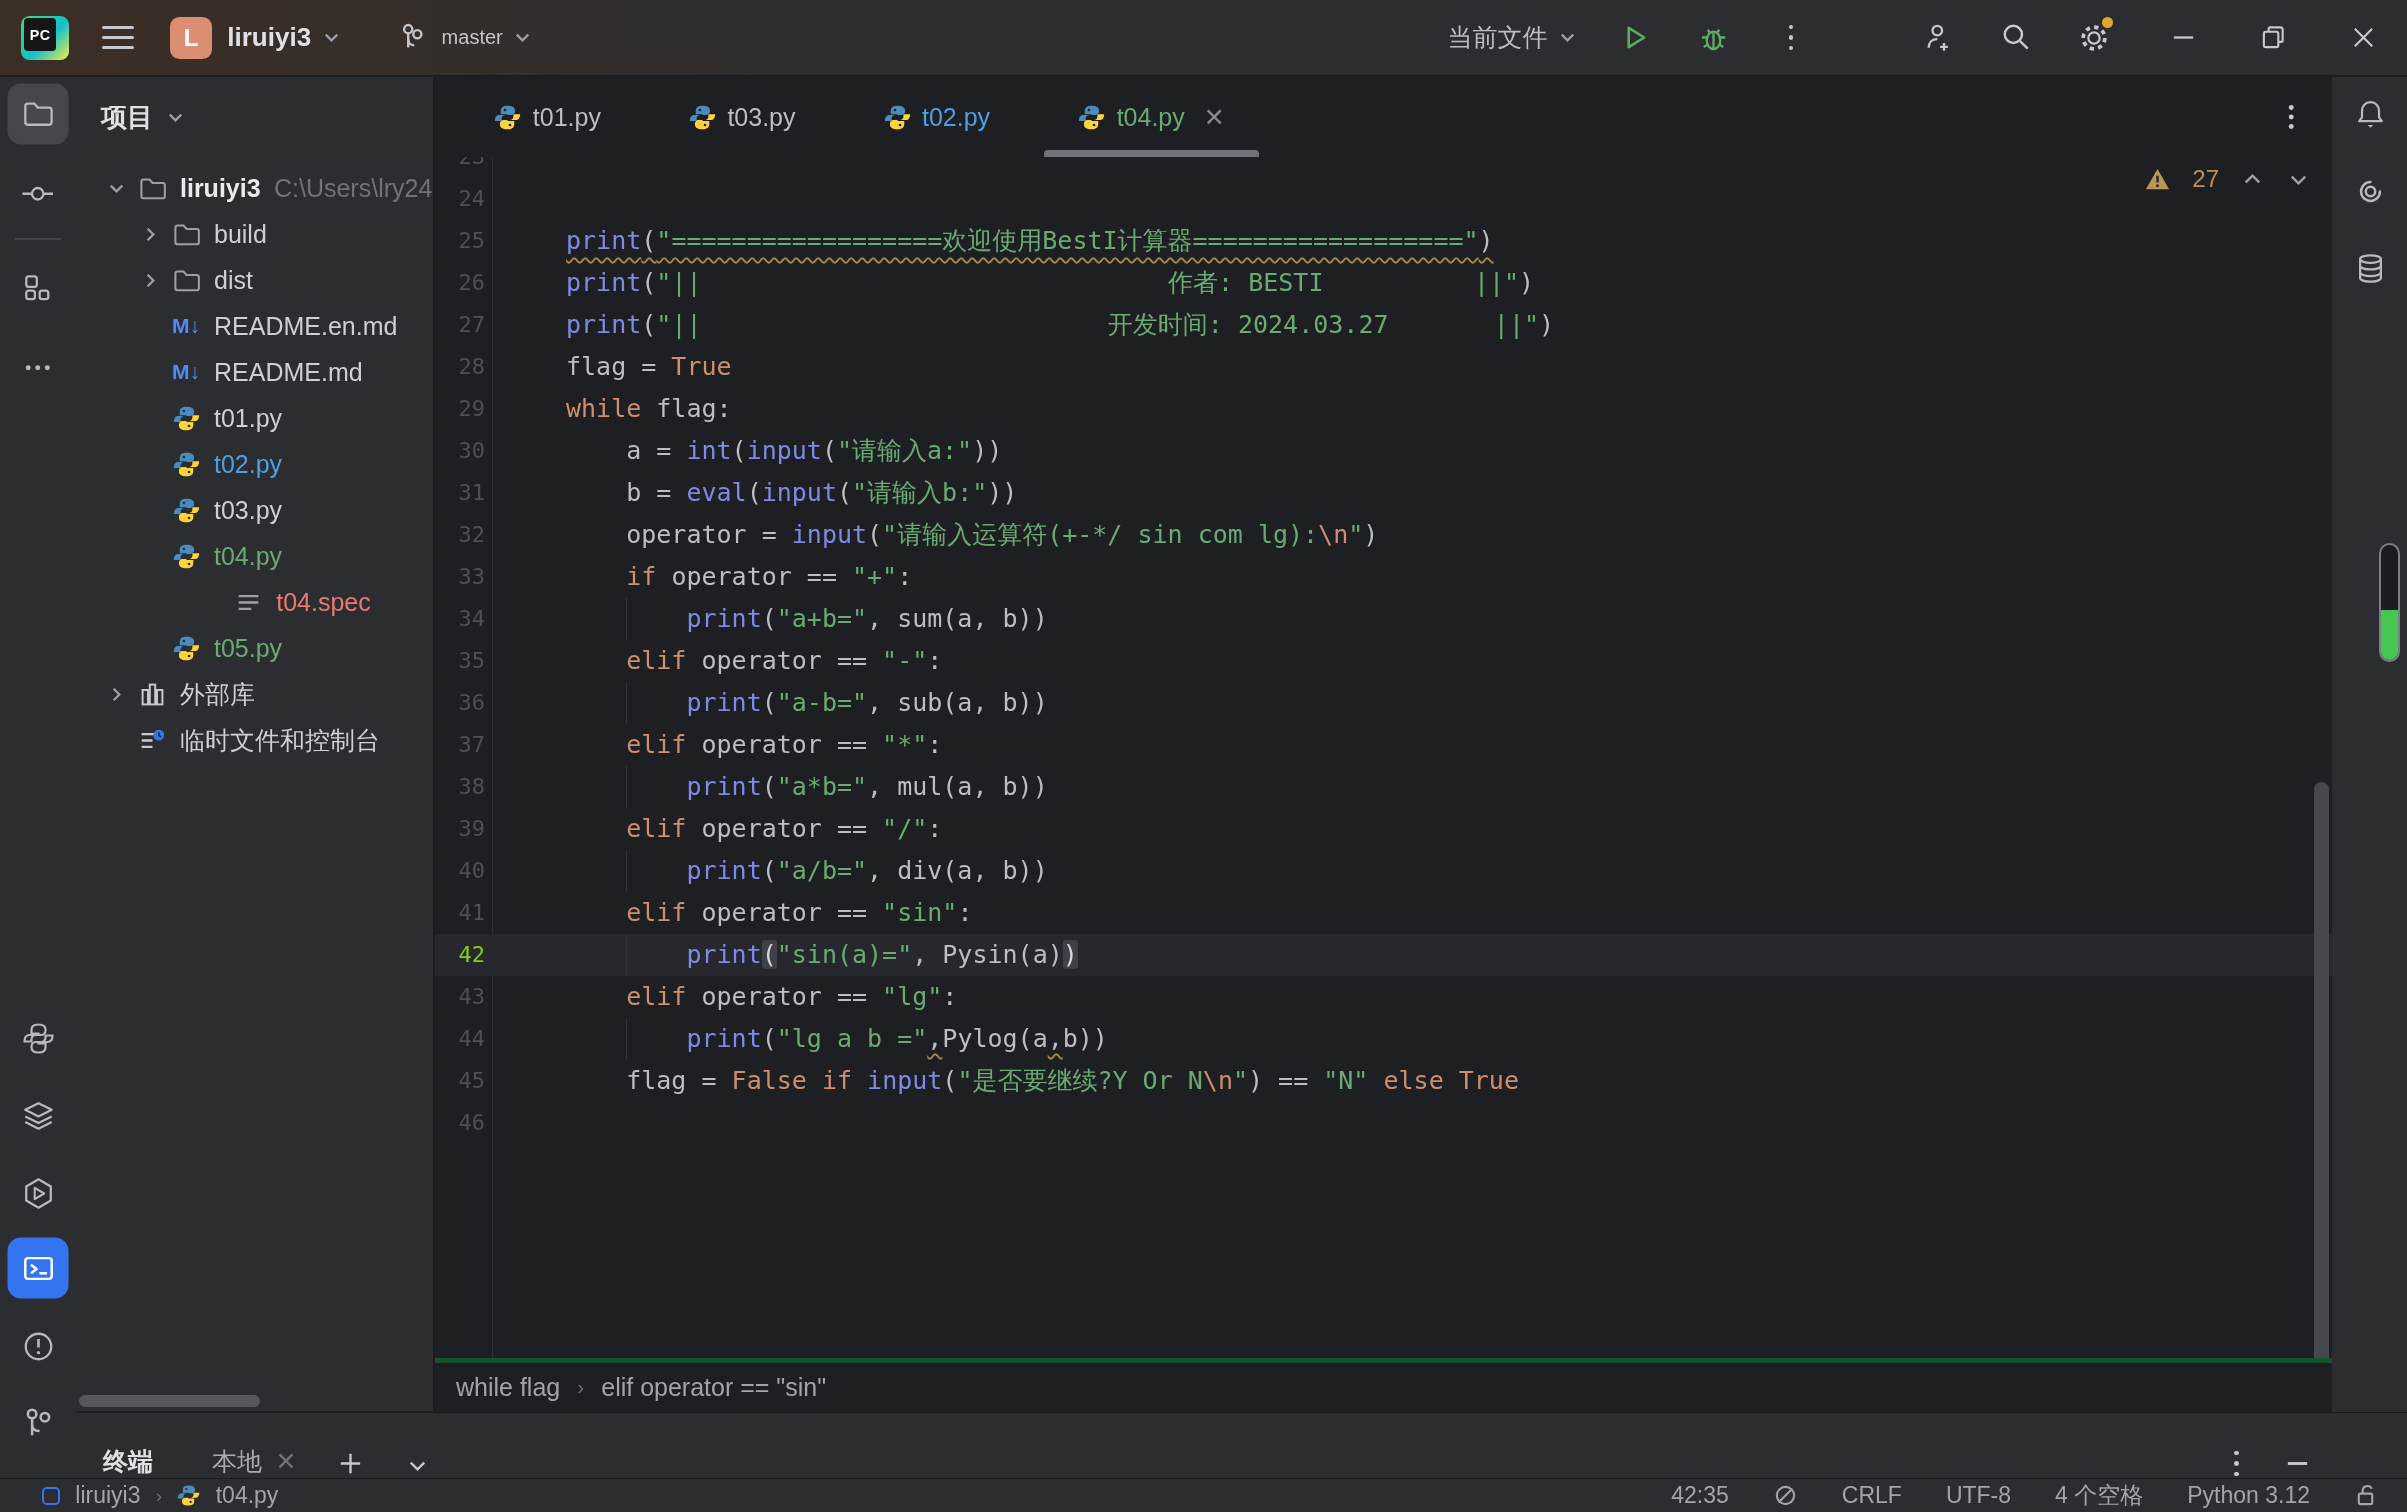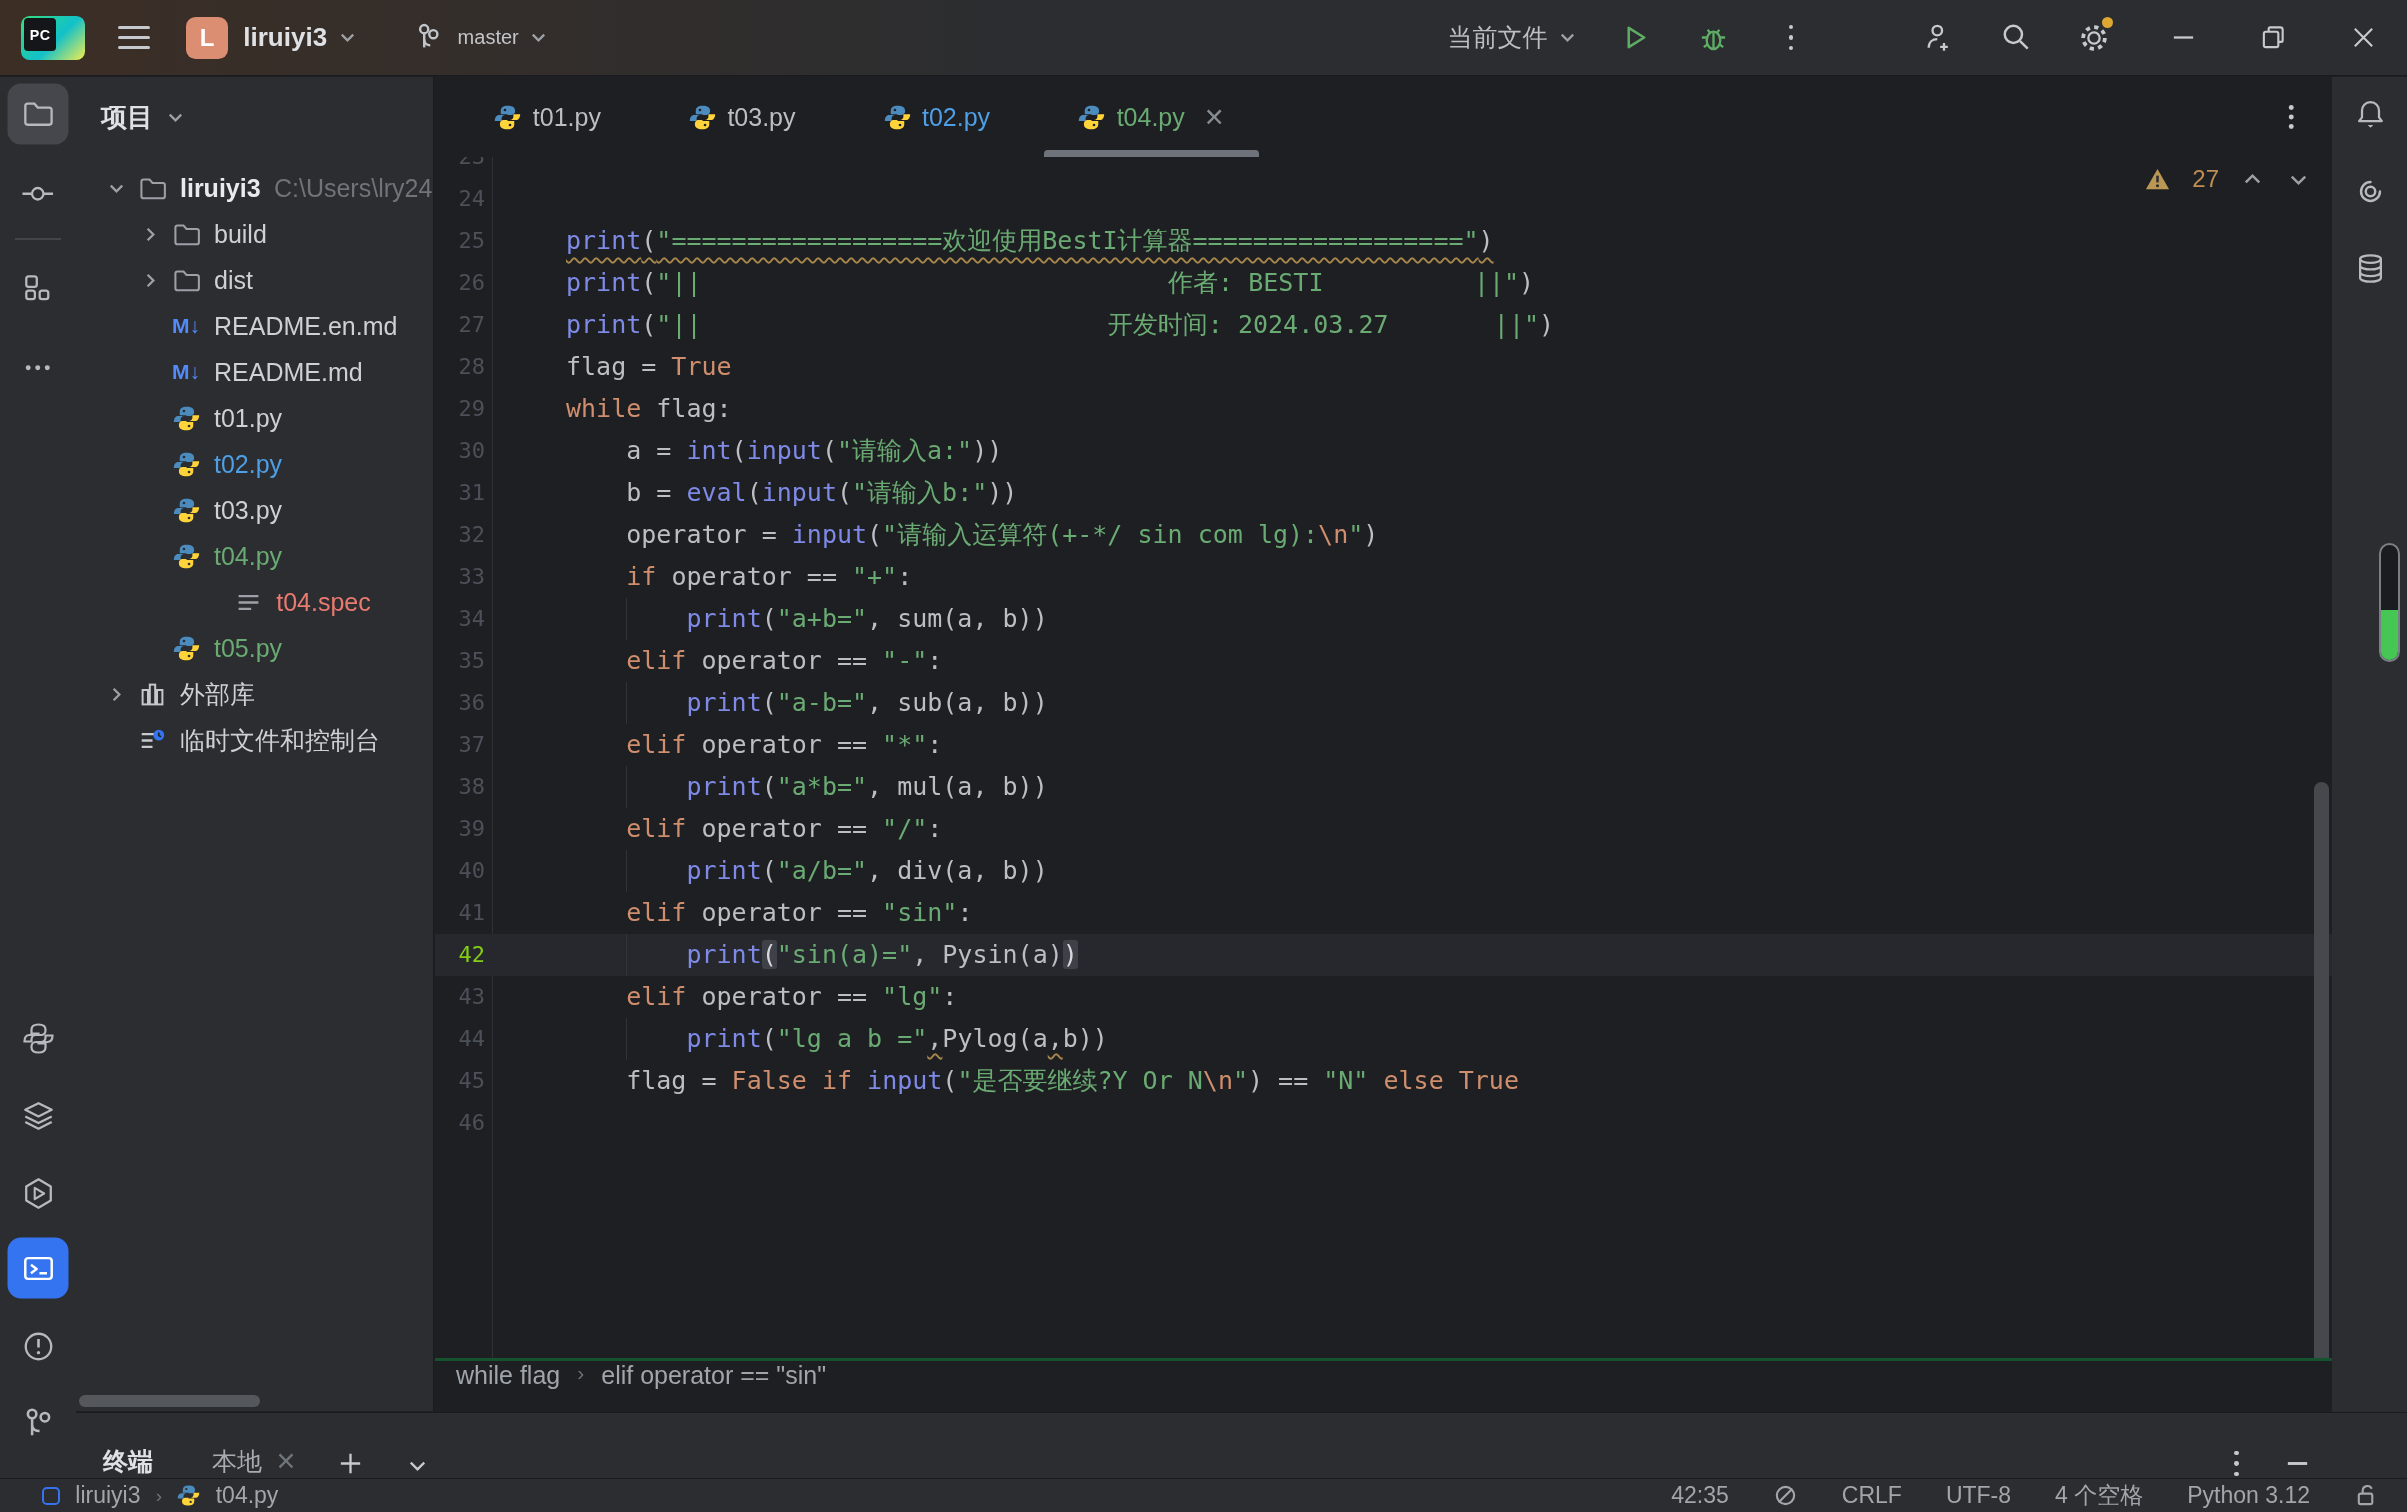--- a/index.html
+++ b/index.html
@@ -4,21 +4,21 @@
 <style>
   * { margin:0; padding:0; box-sizing:border-box; }
   html,body { background:#101113; }
   body { font-family:"Liberation Sans", sans-serif; }
   .app { position:relative; width:2408px; height:1512px; background:#1E1F22; overflow:hidden; color:#BCBEC4; }
 
   
   .titlebar { position:absolute; left:0; top:0; width:2408px; height:76px;
     background:linear-gradient(90deg,#3c2e25 0px,#352e2a 401px,#2b2d30 1051px);
     display:flex; align-items:center; border-bottom:1px solid #1A1B1E; }
-  .logo { width:64px; height:44px; margin-left:21px; border-radius:8.6px; position:relative;
+  .logo { width:48px; height:44px; margin-left:21px; border-radius:8.6px; position:relative;
     background:linear-gradient(135deg,#35e17c 0%,#12c0c9 55%,#f3ef4e 100%); flex:none; }
   .logo .pcmark { position:absolute; left:2.9px; top:2.9px; width:32.5px; height:32.5px; background:#15161a; border-radius:3.8px;
     color:#fff; font-size:14.3px; font-weight:700; display:flex; align-items:center; justify-content:center; letter-spacing:0.5px; }
   .hamburger { width:32.5px; margin-left:32.5px; cursor:pointer; }
   .hamburger div { height:3.3px; background:#C6C9CE; border-radius:1.9px; margin:6.7px 0; }
   .avatar { width:42px; height:42px; border-radius:9.6px; background:#DC8E72; color:#fff; font-weight:700; font-size:24px;
     display:flex; align-items:center; justify-content:center; margin-left:36px; }
   .tb-text { font-size:26px; color:#DFE1E5; font-weight:600; margin-left:15.3px; }
   .tb-sub { font-size:20px; color:#C2C5CA; margin-left:13.4px; }
   .chev { margin-left:9.6px; }
@@ -73,22 +73,22 @@
   .crow.cur .gnum { color:#84cc16; }
   .cln { position:absolute; left:131px; top:0; white-space:pre; }
   .crow.guide::before { content:""; position:absolute; left:191px; top:0; bottom:0; width:1px; background:#303338; }
   .c-d { color:#BCBEC4; } .c-kw { color:#CF8E6D; } .c-fn { color:#7E8AE6; } .c-s { color:#6AAB73; } .c-e { color:#CF8E6D; }
   .c-bm { background:#3E4148; color:#D5D8DE; border-radius:2.9px; }
   .sq { text-decoration:underline wavy #A8874C 1.9px; text-underline-offset:7.6px; text-decoration-skip-ink:none; }
   .sqc { text-decoration:underline wavy #A8874C 1.9px; text-underline-offset:5.7px; text-decoration-skip-ink:none; color:#BCBEC4; }
   .insp { position:absolute; right:21px; top:88px; display:flex; align-items:center; gap:21px; cursor:pointer; }
   .insp .cnt { font-size:24px; color:#C08E52; }
   .vthumb { position:absolute; left:1879px; top:705px; width:15.3px; height:608px; background:#45484D; border-radius:7.6px; }
-  .breadcrumbs { position:absolute; left:0; right:0; bottom:0; height:53px; border-top:3px solid #14532d; background:#1E1F22;
-    display:flex; align-items:flex-start; padding-left:21px; gap:17px; font-size:25px; color:#A0A5AC; }
+  .breadcrumbs { position:absolute; left:0; right:0; bottom:0; height:53px; border-top:5px solid #14532d; background:#1E1F22;
+    display:flex; align-items:center; padding-left:21px; gap:17px; font-size:25px; color:#A0A5AC; }
   .breadcrumbs .bsep { color:#6F737A; font-size:21px; }
 
   
   .terminal-bar { position:absolute; left:76px; right:0; top:1412px; height:66px; background:#2B2D30; border-top:1.9px solid #1A1B1E;
     display:flex; align-items:flex-end;font-family:Liberation Serif, serif; }
   .term-title { font-size:25px; font-weight:700; color:#DFE1E5; margin-left:27px; }
   .term-tab { display:flex; align-items:center; gap:13.4px; margin-left:59px; font-size:25px; color:#A8ABB1; cursor:pointer; }
   .term-tab .x { color:#6F737A; }
   .term-ic { margin-left:40px; color:#B6B9BE; cursor:pointer; display:flex; align-items:center; }
   .term-right { margin-left:auto; display:flex; align-items:center; gap:44px; margin-right:96px; }

